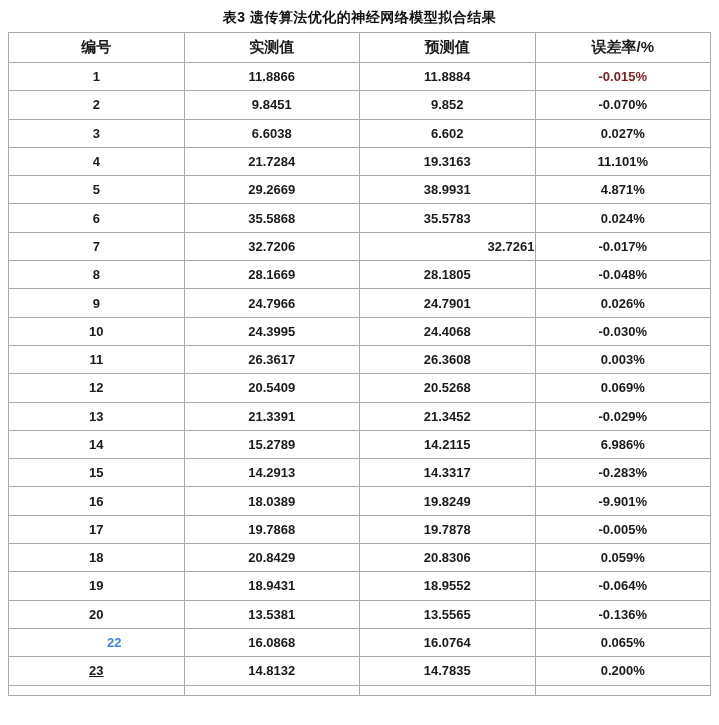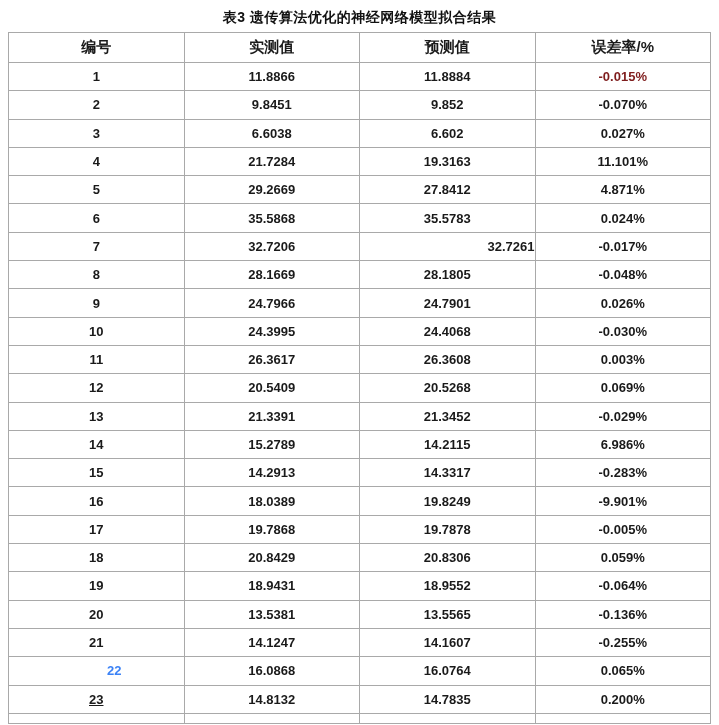--- a/index.html
+++ b/index.html
@@ -106,21 +106,21 @@
         </tr>
         <tr>
           <td style="border-color: rgb(169, 169, 169); color: rgb(26, 26, 26);">4</td>
           <td style="border-color: rgb(169, 169, 169); color: rgb(26, 26, 26);">21.7284</td>
           <td style="border-color: rgb(169, 169, 169); color: rgb(26, 26, 26);">19.3163</td>
           <td style="border-color: rgb(169, 169, 169); color: rgb(26, 26, 26);">11.101%</td>
         </tr>
         <tr>
           <td style="border-color: rgb(169, 169, 169); color: rgb(26, 26, 26);">5</td>
           <td style="border-color: rgb(169, 169, 169); color: rgb(26, 26, 26);">29.2669</td>
-          <td style="border-color: rgb(169, 169, 169); color: rgb(26, 26, 26);">27.8412</td>
+          <td style="border-color: rgb(169, 169, 169); color: rgb(26, 26, 26);">38.9931</td>
           <td style="border-color: rgb(169, 169, 169); color: rgb(26, 26, 26);">4.871%</td>
         </tr>
         <tr>
           <td style="border-color: rgb(169, 169, 169); color: rgb(26, 26, 26);">6</td>
           <td style="border-color: rgb(169, 169, 169); color: rgb(26, 26, 26);">35.5868</td>
           <td style="border-color: rgb(169, 169, 169); color: rgb(26, 26, 26);">35.5783</td>
           <td style="border-color: rgb(169, 169, 169); color: rgb(26, 26, 26);">0.024%</td>
         </tr>
         <tr>
           <td style="border-color: rgb(169, 169, 169); color: rgb(26, 26, 26);">7</td>
@@ -200,26 +200,20 @@
           <td style="border-color: rgb(169, 169, 169); color: rgb(26, 26, 26);">18.9552</td>
           <td style="border-color: rgb(169, 169, 169); color: rgb(26, 26, 26);">-0.064%</td>
         </tr>
         <tr>
           <td style="border-color: rgb(169, 169, 169); color: rgb(26, 26, 26);">20</td>
           <td style="border-color: rgb(169, 169, 169); color: rgb(26, 26, 26);">13.5381</td>
           <td style="border-color: rgb(169, 169, 169); color: rgb(26, 26, 26);">13.5565</td>
           <td style="border-color: rgb(169, 169, 169); color: rgb(26, 26, 26);">-0.136%</td>
         </tr>
         <tr>
-          <td style="border-color: rgb(169, 169, 169); color: rgb(26, 26, 26);">21</td>
-          <td style="border-color: rgb(169, 169, 169); color: rgb(26, 26, 26);">14.1247</td>
-          <td style="border-color: rgb(169, 169, 169); color: rgb(26, 26, 26);">14.1607</td>
-          <td style="border-color: rgb(169, 169, 169); color: rgb(26, 26, 26);">-0.255%</td>
-        </tr>
-        <tr>
           <td style="border-color: rgb(169, 169, 169); color: #3b82f6; padding-left: 36px;">22</td>
           <td style="border-color: rgb(169, 169, 169); color: rgb(26, 26, 26);">16.0868</td>
           <td style="border-color: rgb(169, 169, 169); color: rgb(26, 26, 26);">16.0764</td>
           <td style="border-color: rgb(169, 169, 169); color: rgb(26, 26, 26);">0.065%</td>
         </tr>
         <tr>
           <td style="border-color: rgb(169, 169, 169); color: rgb(26, 26, 26); text-decoration: underline;">23</td>
           <td style="border-color: rgb(169, 169, 169); color: rgb(26, 26, 26);">14.8132</td>
           <td style="border-color: rgb(169, 169, 169); color: rgb(26, 26, 26);">14.7835</td>
           <td style="border-color: rgb(169, 169, 169); color: rgb(26, 26, 26);">0.200%</td>

